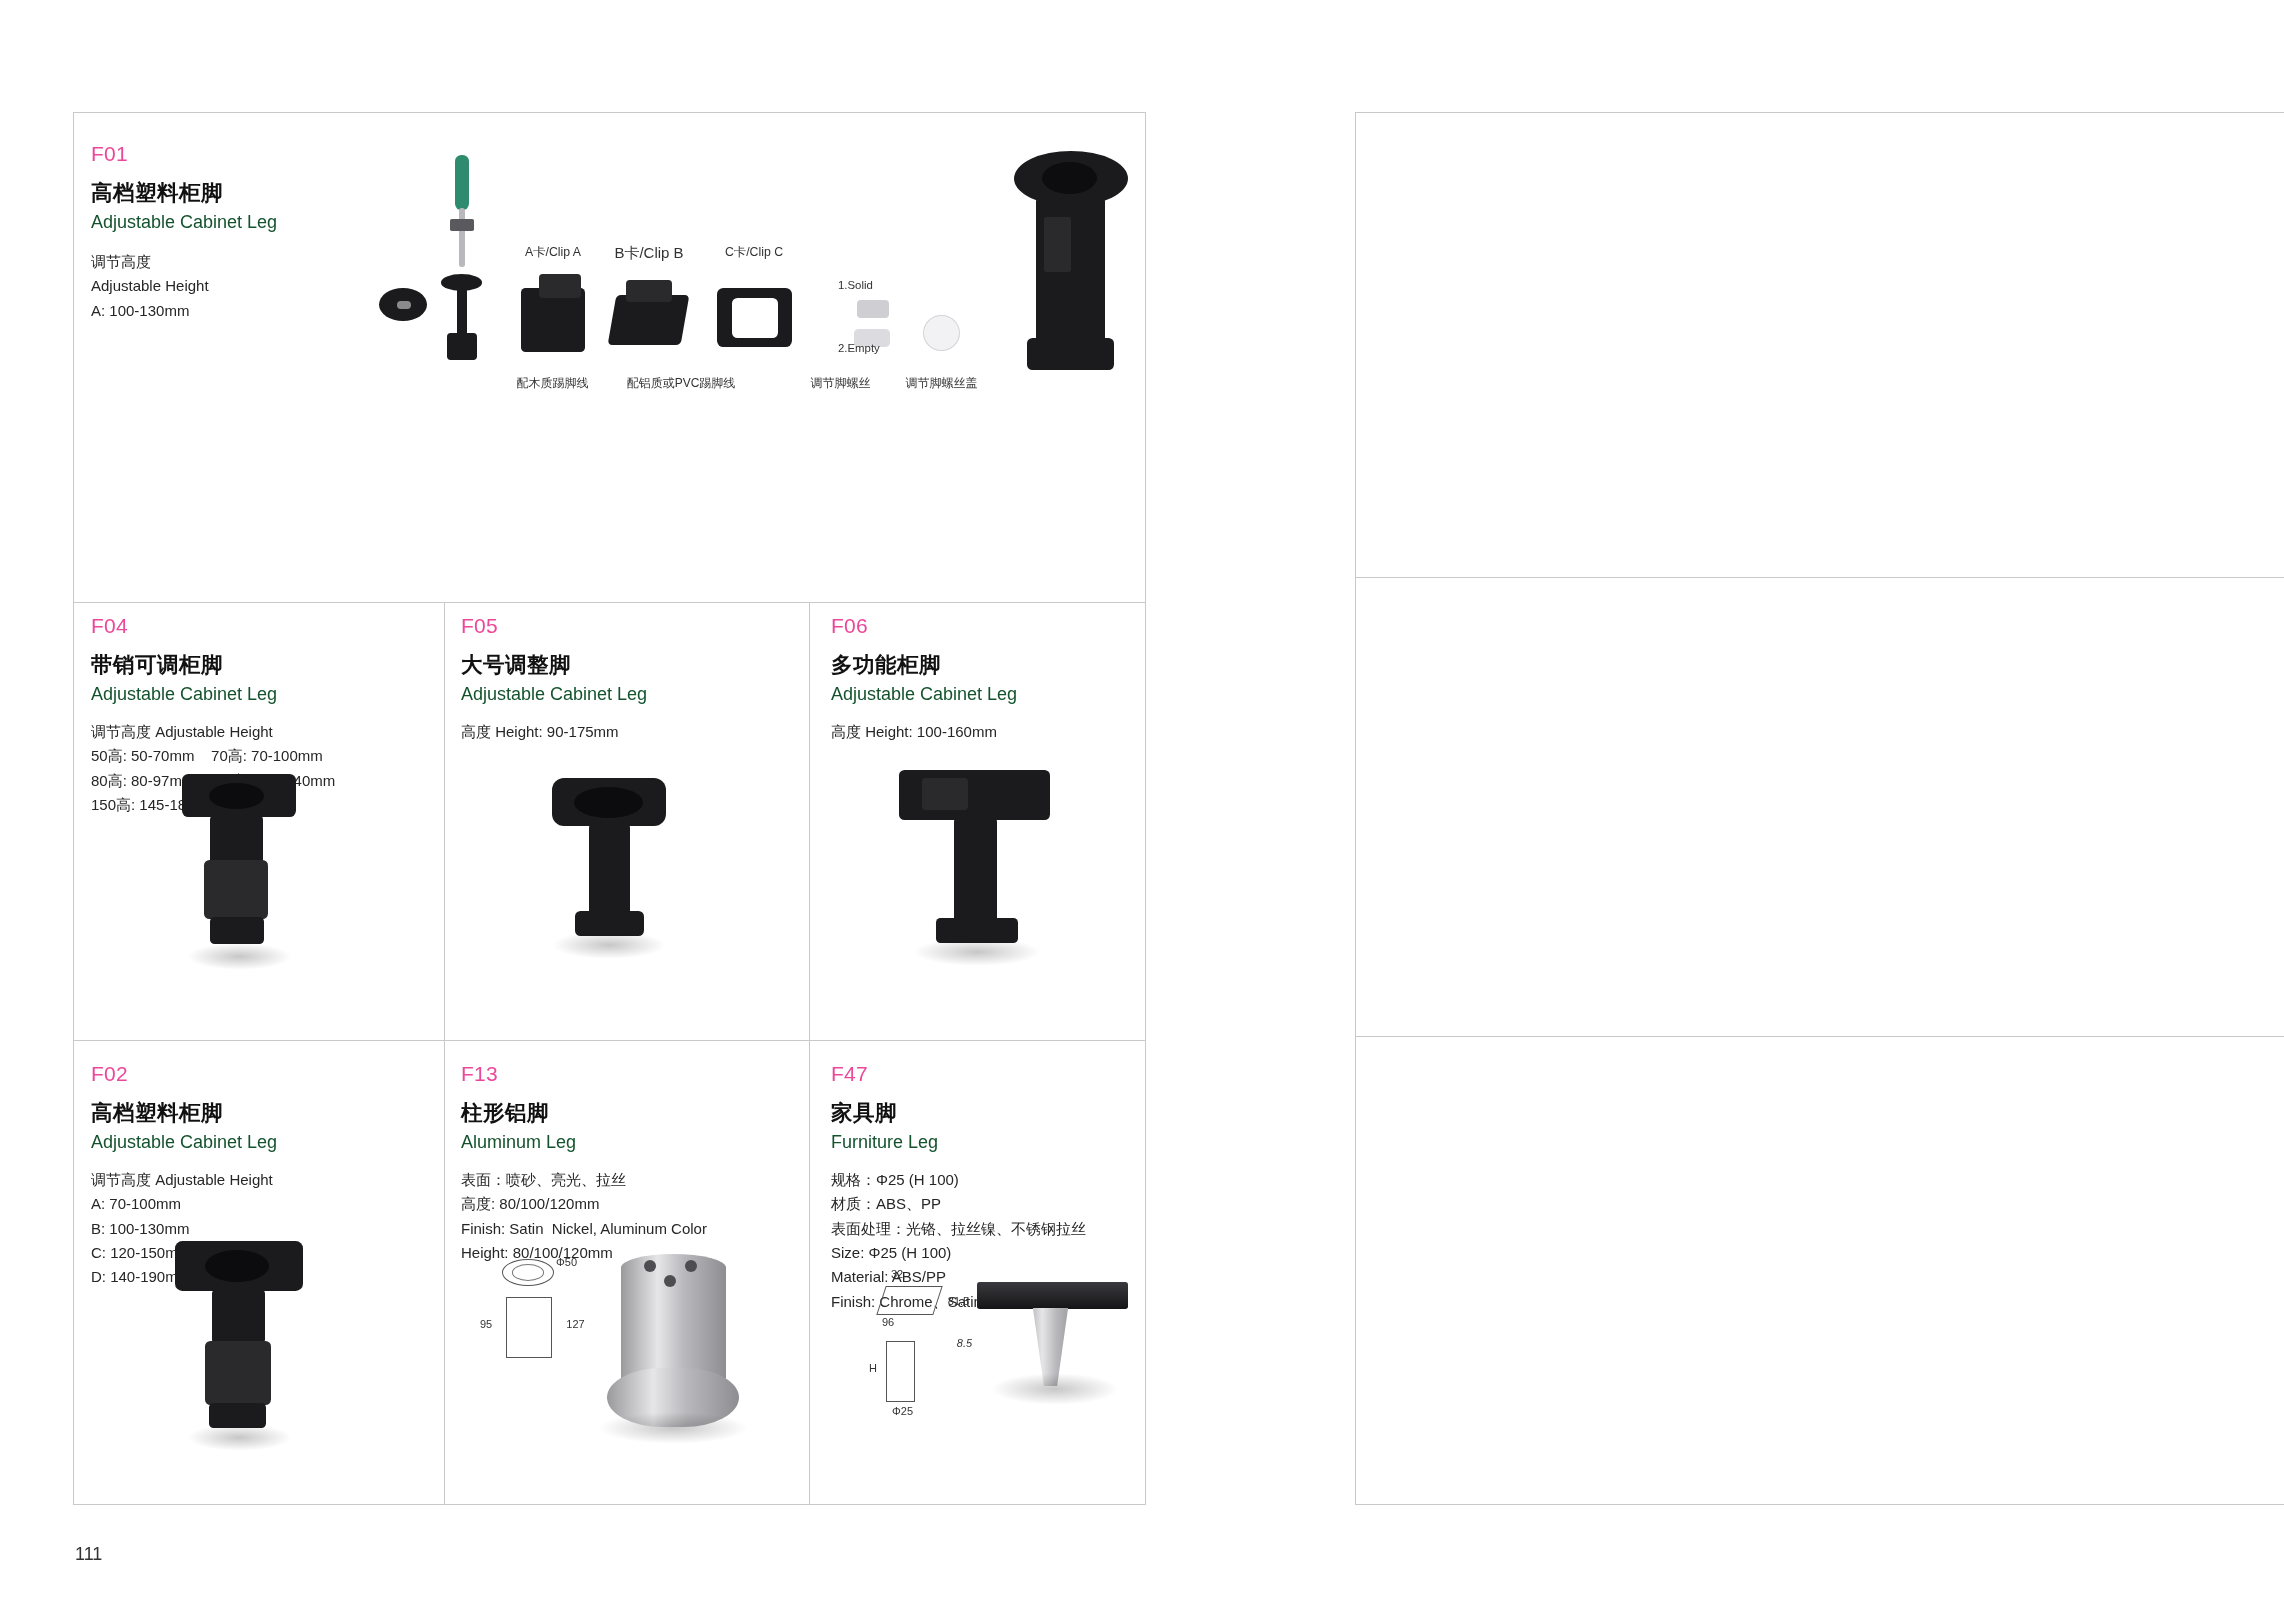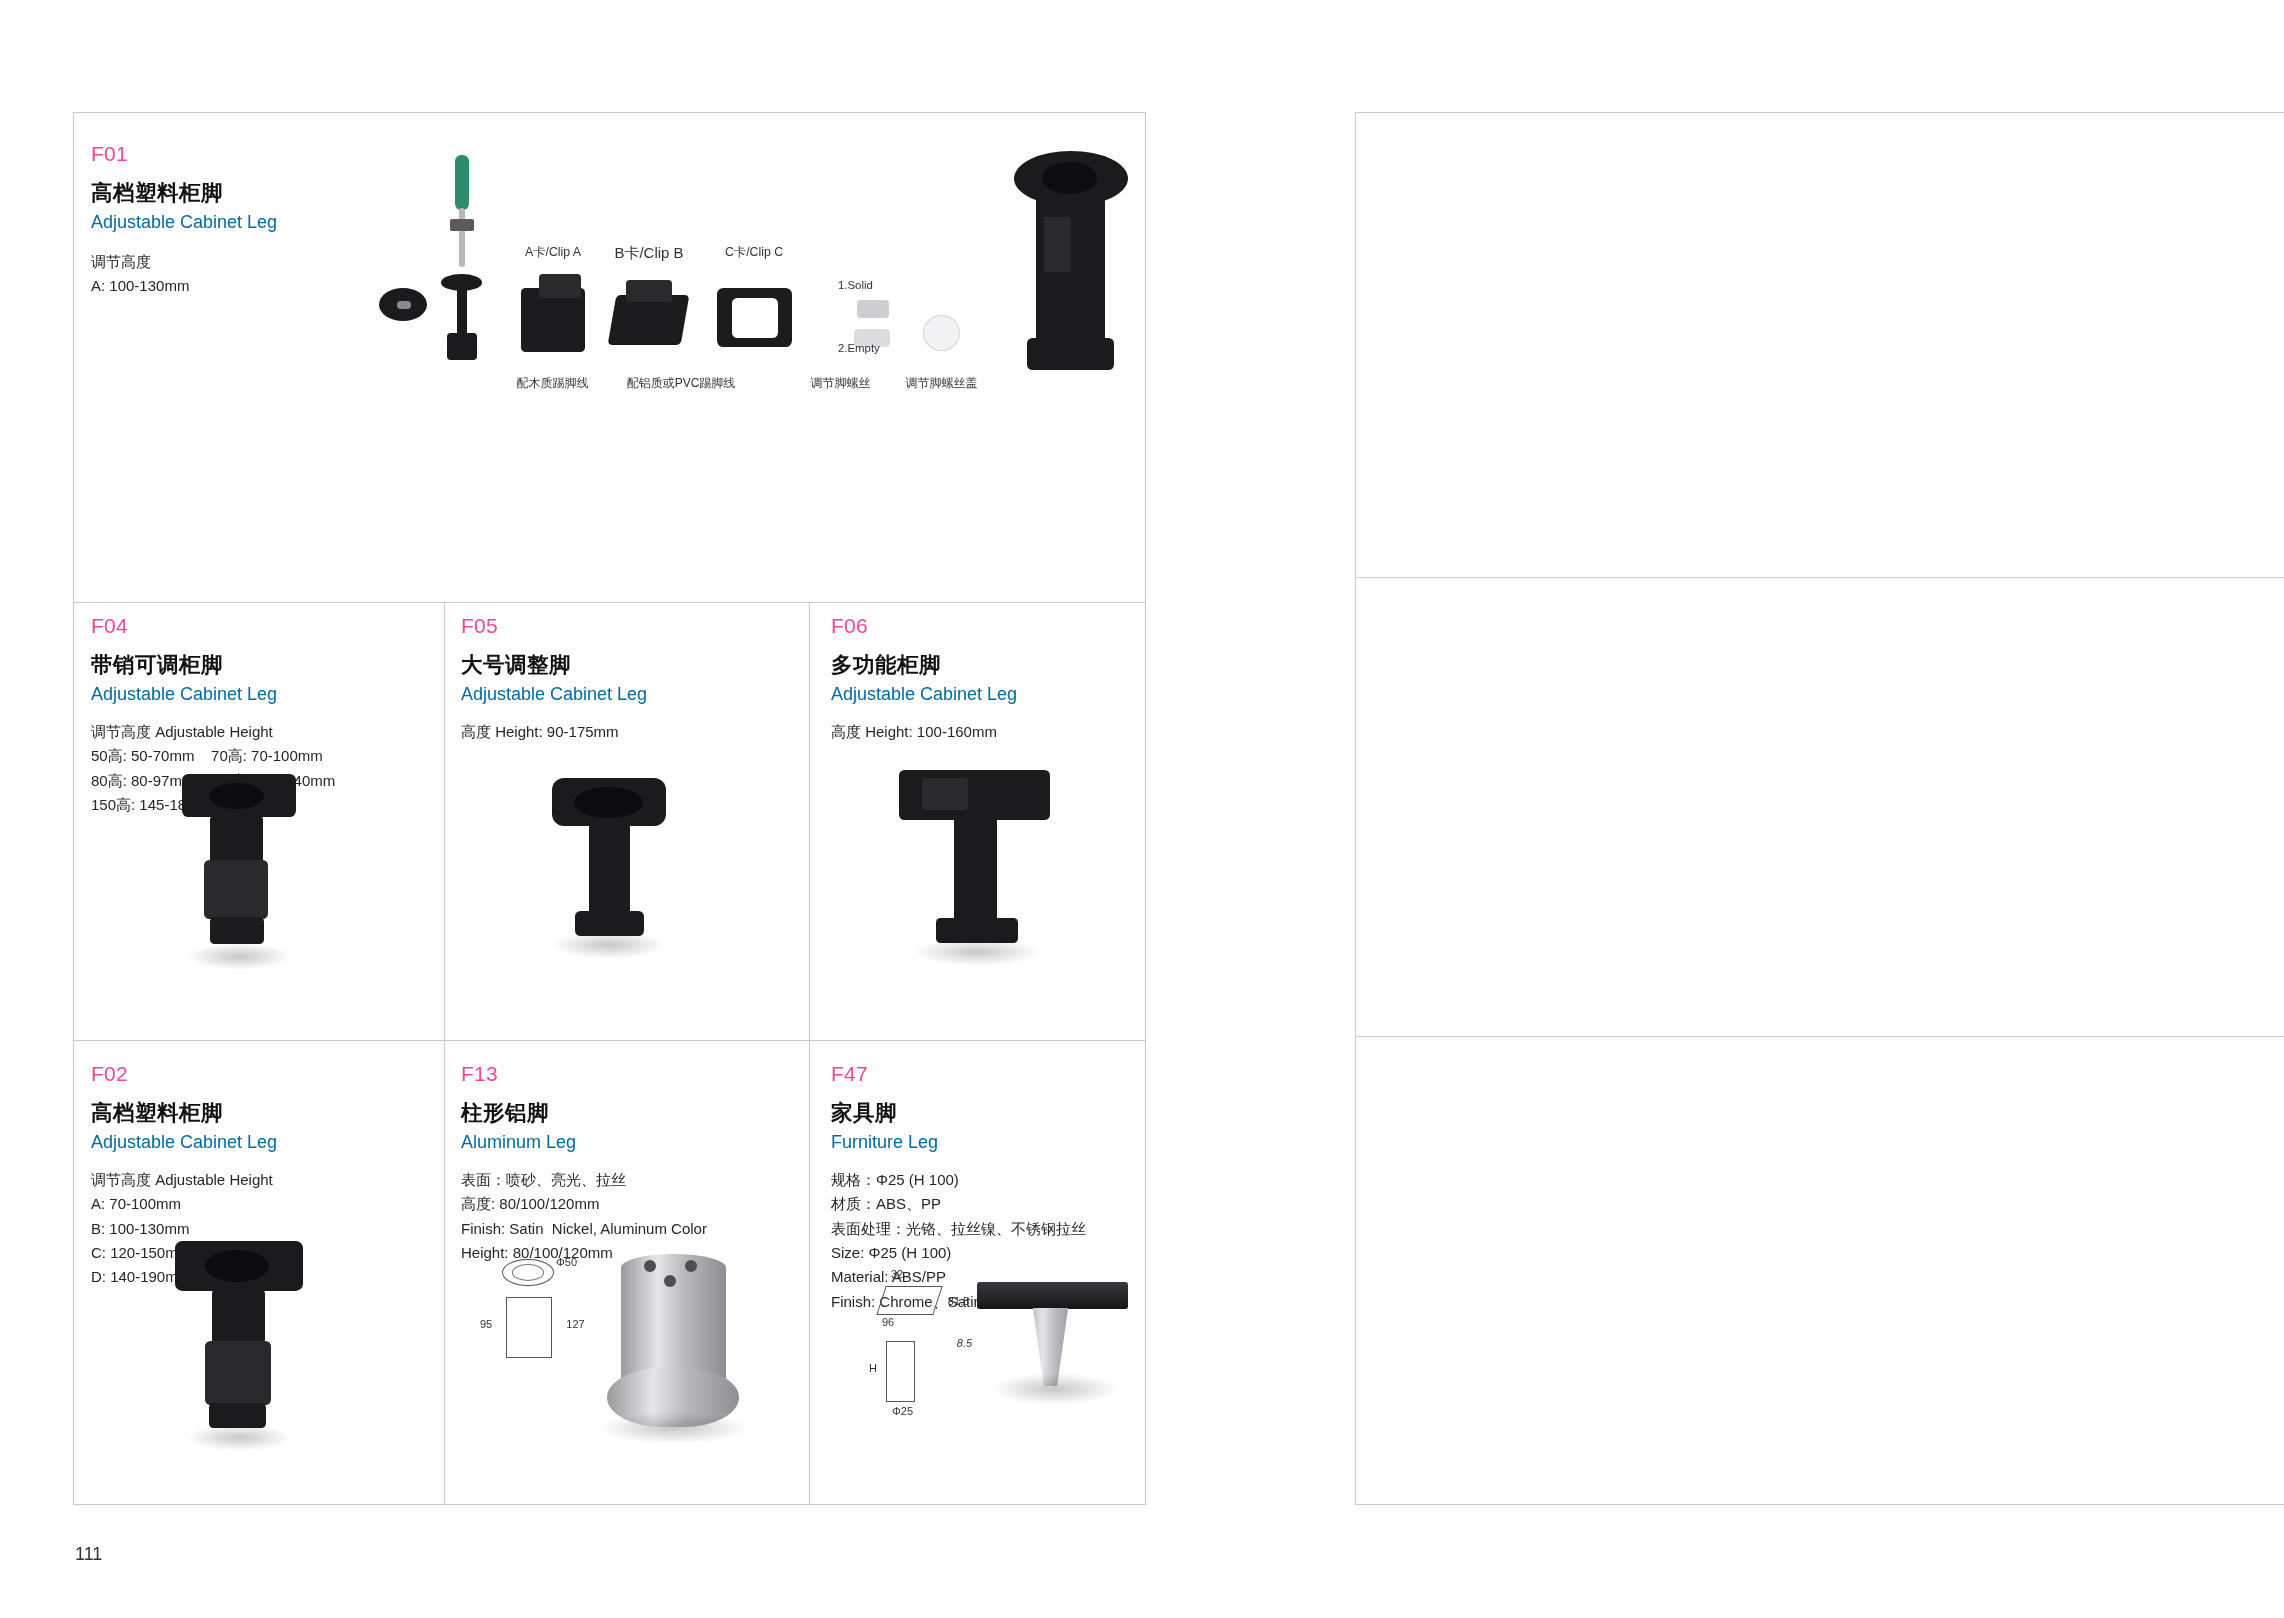--- a/index.html
+++ b/index.html
@@ -11,21 +11,21 @@
   .leaf.right{}
   .frame{position:absolute;border:1.4px solid #c9c9c9;box-sizing:border-box;}
   
   .leaf.left .frame{left:73px;top:112px;width:1073px;height:1393px;}
   .leaf.right .frame{left:114px;top:112px;width:1078px;height:1393px;}
   .hline{position:absolute;left:0;right:0;height:1.4px;background:#c9c9c9;}
   .vline{position:absolute;top:0;bottom:0;width:1.4px;background:#c9c9c9;}
 
   .code{font-size:21px;color:#ec4899;letter-spacing:0.2px;}
   .title-cn{font-size:21.5px;font-weight:bold;color:#111;margin-top:12px;letter-spacing:0.5px;}
-  .title-en{font-size:18px;color:#0369a1;margin-top:4.6px;}
+  .title-en{font-size:18px;color:#14532d;margin-top:4.6px;}
   .spec{font-size:15px;line-height:1.62;color:#262626;}
   .spec .ln{display:block;white-space:pre;}
   .page-num{position:absolute;font-size:18px;color:#333;}
 
   .cell{position:absolute;box-sizing:border-box;}
   .img-holder{position:absolute;overflow:hidden;}
   .cap{position:absolute;font-size:12px;color:#333;text-align:center;}
 
   
   .blk{position:absolute;background:#1b1b1d;border-radius:2.7px;}
@@ -49,20 +49,21 @@
         <div class="vline" style="left:370px;top:927px;height:465px;"></div>
         <div class="vline" style="left:735px;top:927px;height:465px;"></div>
       </div>
 
       <div class="cell" style="left:91px;top:142px;width:1042px;height:338px;">
         <div class="code">F01</div>
         <div class="title-cn">高档塑料柜脚</div>
         <div class="title-en">Adjustable Cabinet Leg</div>
         <div class="spec" style="margin-top:17.4px;">
           <span class="ln">调节高度</span>
+          <span class="ln">Adjustable Height</span>
           <span class="ln">A: 100-130mm</span>
         </div>
 
         <div class="img-holder" style="left:174px;top:-4.6px;width:868px;height:338px;">
 
           <div class="blk" style="left:190px;top:18px;width:13.7px;height:55px;background:#2e8b6e;border-radius:6.4px;"></div>
           <div class="blk" style="left:194px;top:71px;width:5.5px;height:59px;background:#b9b9bd;"></div>
           <div class="blk" style="left:185px;top:82px;width:24px;height:12px;background:#5a5a5e;border-radius:1.8px;"></div>
 
           <div class="blk" style="left:176px;top:137px;width:41px;height:16.4px;border-radius:50%;"></div>

